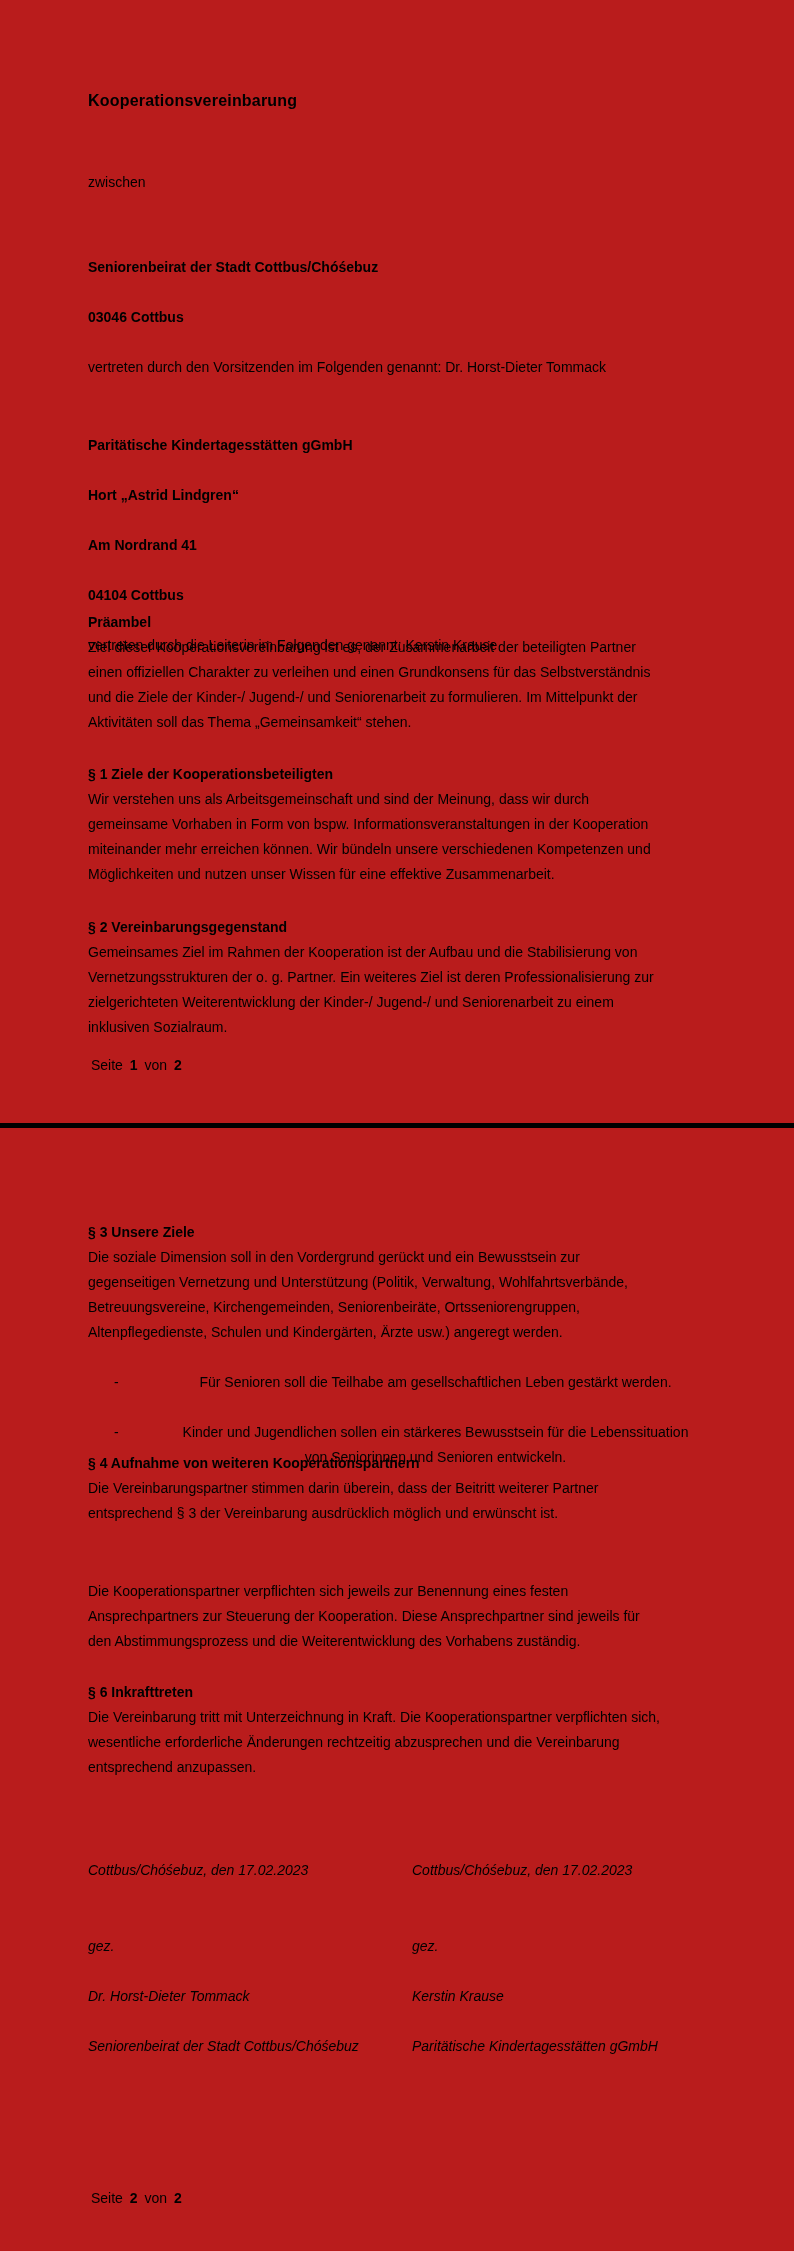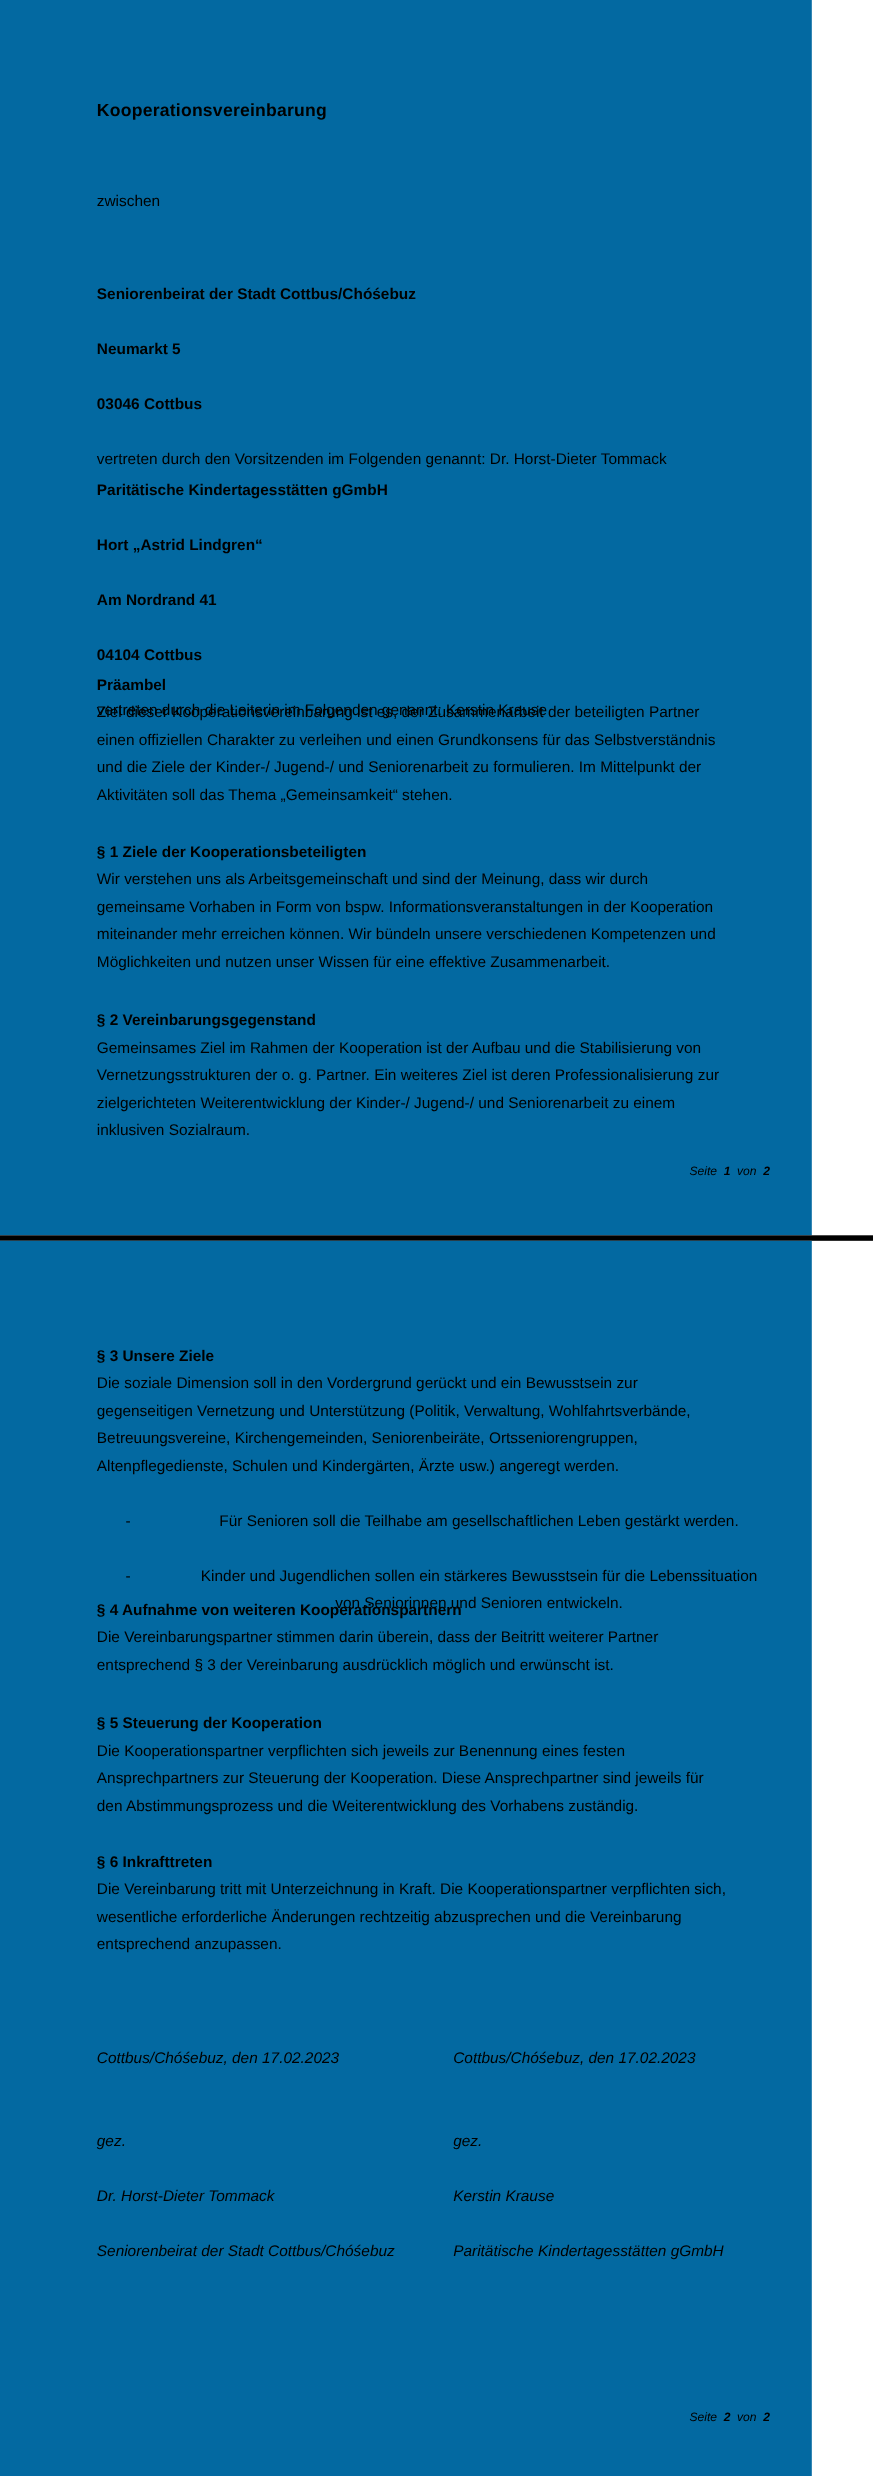--- a/index.html
+++ b/index.html
@@ -7,23 +7,23 @@
     position: relative;
     width: 794px;
     height: 2251px;
     background: #ffffff;
     font-family: "Liberation Sans", "DejaVu Sans", sans-serif;
     color: #000000;
   }
   .page {
     position: absolute;
     left: 0;
-    width: 738px;
+    width: 794px;
     height: 1123px;
-    background: #0369a1;
+    background: #b91c1c;
     overflow: hidden;
   }
   .page1 { top: 0; }
   .page-divider {
     position: absolute;
     top: 1123px;
     left: 0;
     width: 794px;
     height: 5px;
     background: #000000;
@@ -51,25 +51,23 @@
   }
   .bullet-marker {
     width: 29px;
     flex: 0 0 29px;
   }
   .bullet-text { flex: 1; white-space: pre-line; text-align: center; }
   .footer {
     position: absolute;
     left: 88px;
     width: 612px;
-    text-align: right;
-    font-size: 11px;
+    font-size: 14px;
     line-height: 14px;
     white-space: normal;
-    font-style: italic;
   }
   .footer .fpart { display: inline-block; margin-left: 3px; }
   .sig-col {
     position: absolute;
     top: 0;
     white-space: pre-line;
     font-size: 14px;
     line-height: 25px;
     font-style: italic;
   }
@@ -89,21 +87,20 @@
 
 <div class="doc">
 
   <div class="page page1">
     <div class="block doc-title" style="top:88px">Kooperationsvereinbarung</div>
 
     <div class="block" style="top:170px">zwischen</div>
 
     <div class="block" style="top:230px">
       <div class="party-line bold">Seniorenbeirat der Stadt Cottbus/Chóśebuz</div>
-      <div class="party-line bold">Neumarkt 5</div>
       <div class="party-line bold">03046 Cottbus</div>
       <div class="party-line">vertreten durch den Vorsitzenden im Folgenden genannt: Dr. Horst-Dieter Tommack</div>
     </div>
 
 
     <div class="block" style="top:408px">
       <div class="party-line bold">Paritätische Kindertagesstätten gGmbH</div>
       <div class="party-line bold">Hort „Astrid Lindgren“</div>
       <div class="party-line bold">Am Nordrand 41</div>
       <div class="party-line bold">04104 Cottbus</div>
@@ -154,21 +151,20 @@
         <div class="bullet-marker">-</div>
         <div class="bullet-text">Kinder und Jugendlichen sollen ein stärkeres Bewusstsein für die Lebenssituation
 von Seniorinnen und Senioren entwickeln.</div>
       </div>
     </div>
 
     <div class="block heading" style="top:323px">§ 4 Aufnahme von weiteren Kooperationspartnern</div>
     <div class="block" style="top:348px">Die Vereinbarungspartner stimmen darin überein, dass der Beitritt weiterer Partner
 entsprechend § 3 der Vereinbarung ausdrücklich möglich und erwünscht ist.</div>
 
-    <div class="block heading" style="top:426px">§ 5 Steuerung der Kooperation</div>
     <div class="block" style="top:451px">Die Kooperationspartner verpflichten sich jeweils zur Benennung eines festen
 Ansprechpartners zur Steuerung der Kooperation. Diese Ansprechpartner sind jeweils für
 den Abstimmungsprozess und die Weiterentwicklung des Vorhabens zuständig.</div>
 
     <div class="block heading" style="top:552px">§ 6 Inkrafttreten</div>
     <div class="block" style="top:577px">Die Vereinbarung tritt mit Unterzeichnung in Kraft. Die Kooperationspartner verpflichten sich,
 wesentliche erforderliche Änderungen rechtzeitig abzusprechen und die Vereinbarung
 entsprechend anzupassen.</div>
 
     <div class="sig-wrap">

